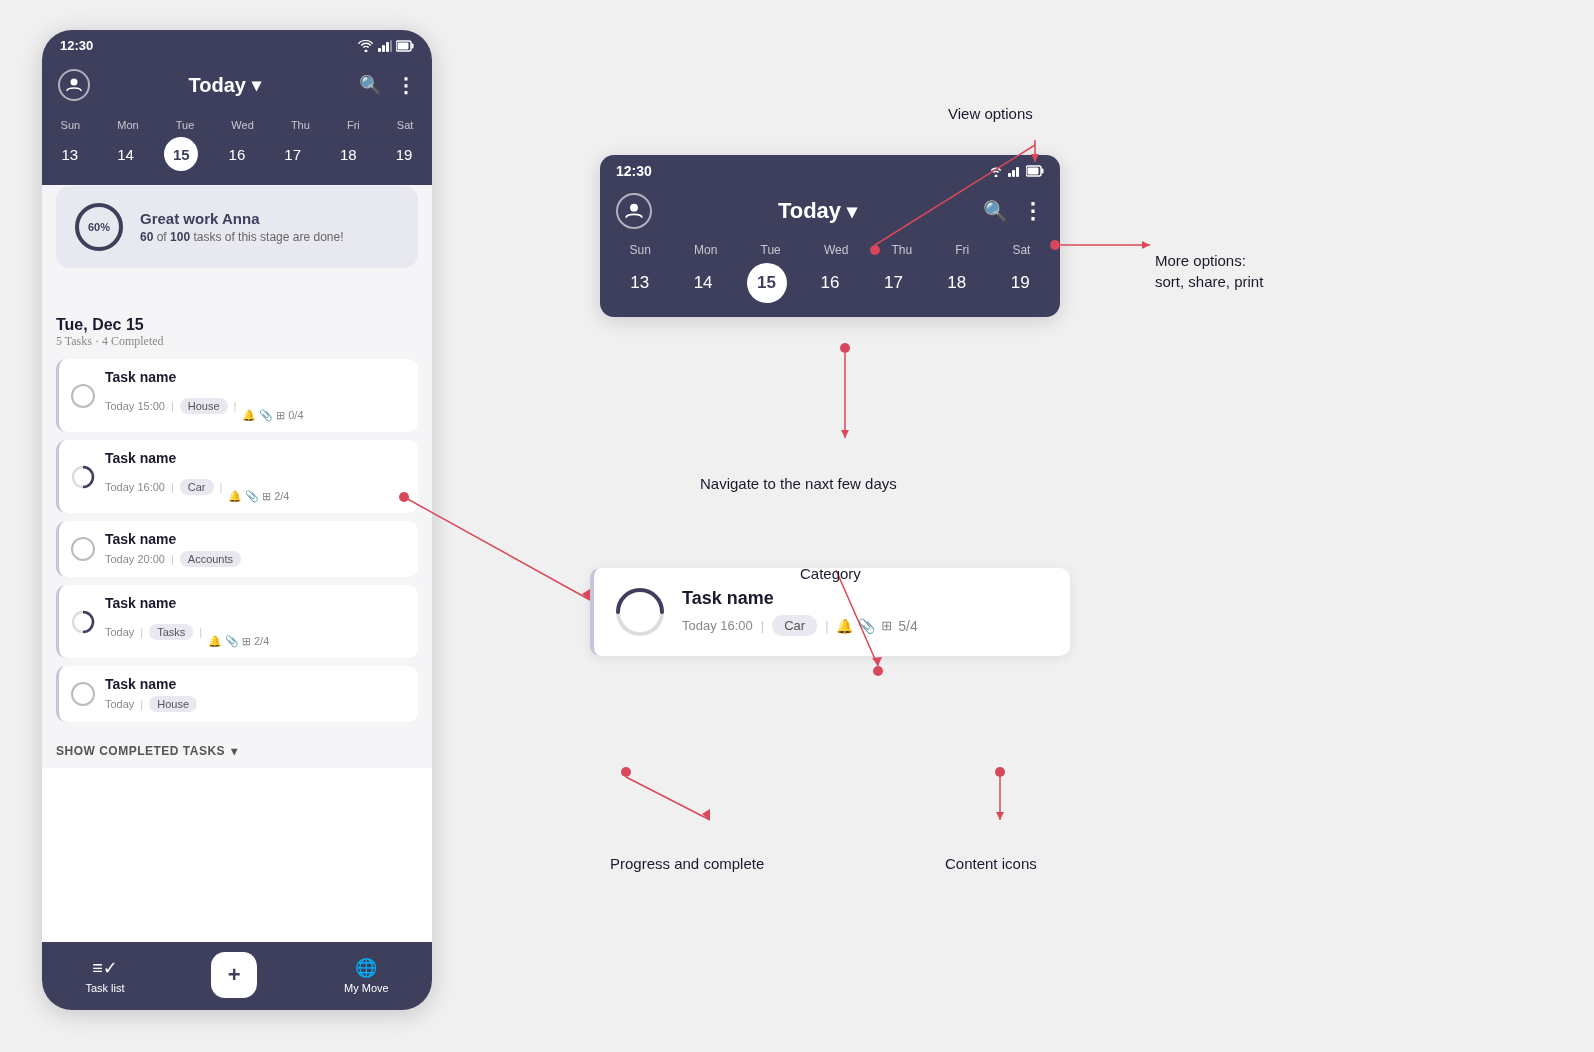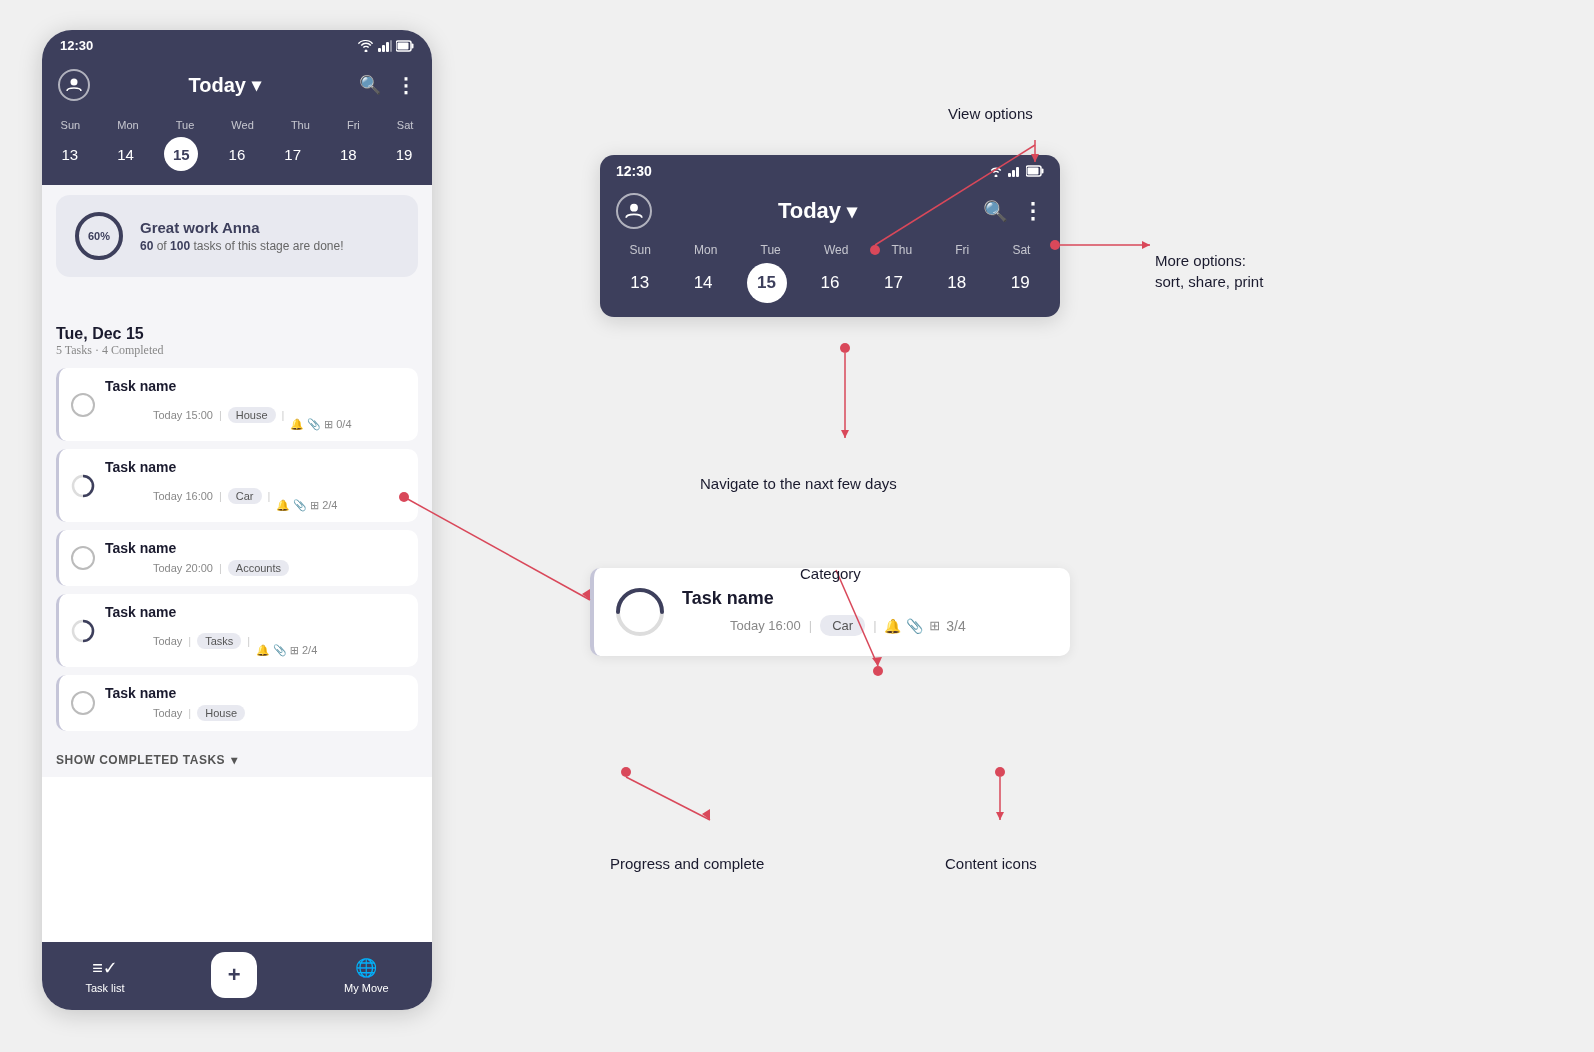--- a/index.html
+++ b/index.html
@@ -102,21 +102,21 @@
     }
     .cal-date.active {
       background: #fff;
       color: #3d3f5c;
       font-weight: 700;
     }
 
     .phone-body {
       background: #f5f5f8;
       flex: 1;
-      padding: 10px 14px 0 14px;
+      padding: 1px 14px 0 14px;
     }
 
     .progress-card {
       background: #e8e9f0;
       border-radius: 14px;
       padding: 14px 16px;
       display: flex;
       align-items: center;
       gap: 14px;
       margin-bottom: 16px;
@@ -209,21 +209,21 @@
       margin-bottom: 4px;
     }
     .task-meta {
       display: flex;
       align-items: center;
       gap: 6px;
       font-size: 11px;
       color: #888;
       flex-wrap: wrap;
     }
-    .task-time { color: #888; margin-left: 48px; }
+    .task-time { color: #888; }
     .task-separator { color: #ccc; }
     .task-category {
       background: #e8e9f0;
       border-radius: 10px;
       padding: 2px 8px;
       font-size: 11px;
       color: #555;
       font-weight: 500;
     }
     .task-icons {
@@ -669,21 +669,21 @@
   <div class="zt-info">
     <div class="zt-name">Task name</div>
     <div class="zt-meta">
       <span class="task-time">Today 16:00</span>
       <span class="task-separator">|</span>
       <span class="zt-category">Car</span>
       <span class="task-separator">|</span>
       <span style="display:flex;gap:6px;align-items:center;font-size:14px;">
         🔔 📎 
         <span style="font-size:13px;">⊞</span>
-        <span>3/4</span>
+        <span>5/4</span>
       </span>
     </div>
   </div>
 </div>
 
 <svg class="arrows">
 
   <line x1="1035" y1="140" x2="1035" y2="162" stroke="#d9485a" stroke-width="1.5"></line>
   <polygon points="1035,162 1031,154 1039,154" fill="#d9485a"></polygon>
 

